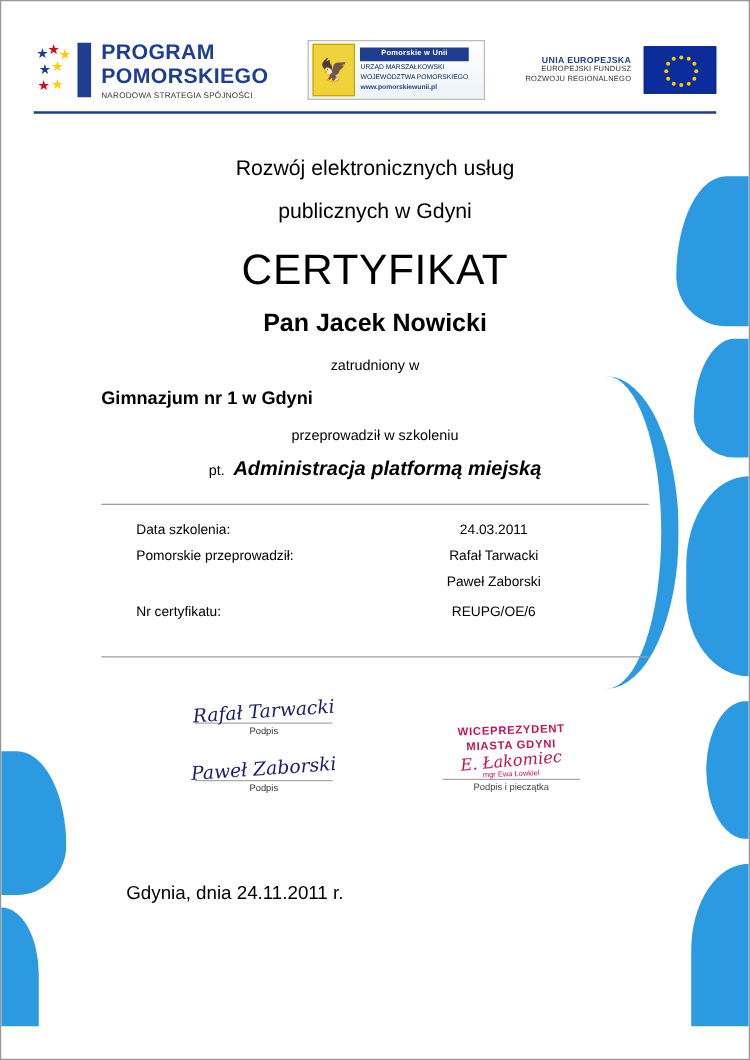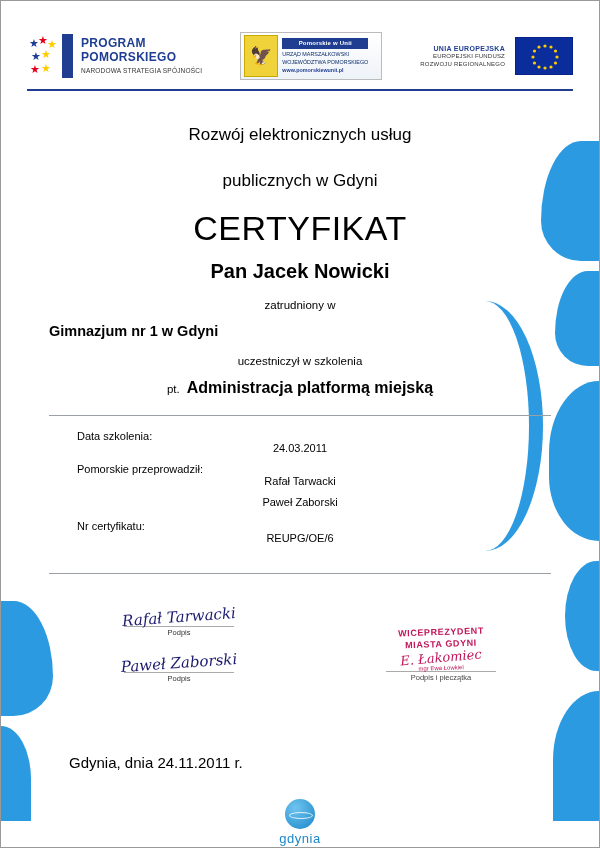--- a/index.html
+++ b/index.html
@@ -65,21 +65,21 @@
   .stars-box .bluebar {
     position: absolute; right: 0; top: 0; width: 11px; height: 100%;
     background: #1f3e91;
   }
   .star {
     position: absolute; color: #ffcc00; font-size: 11px; line-height: 11px;
   }
   .star.red { color: #e2001a; }
   .star.blue { color: #1f3e91; }
   .prog-text { line-height: 1.15; }
-  .prog-text .t1 { font-size: 12px; font-weight: bold; color: #1f3e91; letter-spacing: .3px; }
+  .prog-text .t1 { font-size: 17px; font-weight: bold; color: #1f3e91; letter-spacing: .3px; }
   .prog-text .t2 { font-size: 6.5px; color: #333; letter-spacing: .2px; margin-top: 2px; }
 
   .logo-center {
     width: 142px; height: 48px;
     border: 1px solid #bbb;
     background: linear-gradient(#ffffff, #eef3f8);
     display: flex; align-items: center; gap: 4px;
     padding: 2px 3px;
   }
   .pom-crest {
@@ -102,48 +102,48 @@
   .logo-right { display: flex; align-items: center; gap: 10px; }
   .eu-text { text-align: right; line-height: 1.3; }
   .eu-text .e1 { font-size: 7px; font-weight: bold; color: #1f3e91; letter-spacing: .3px; }
   .eu-text .e2 { font-size: 6px; color: #333; letter-spacing: .2px; }
   .eu-flag {
     width: 58px; height: 38px; background: #0b2d9c;
     position: relative; border: 1px solid #08248a;
   }
 
   
-  .body { position: relative; z-index: 2; padding: 0 48px; }
+  .body { position: relative; z-index: 2; padding: 0 80px; }
 
   .title-1, .title-2 {
-    text-align: center; font-size: 17px; color: #000; margin-top: 26px;
+    text-align: center; font-size: 17px; color: #000; margin-top: 14px;
   }
   .title-1 { margin-top: 34px; }
   .cert-word {
     text-align: center; font-size: 34px; letter-spacing: .5px;
     margin-top: 18px; color: #000;
   }
   .sub-line { text-align: center; font-size: 11.5px; margin-top: 16px; color: #000; }
   .person { text-align: center; font-size: 20px; font-weight: bold; margin-top: 12px; }
   .school { text-align: left; font-size: 14.5px; font-weight: bold; margin-top: 12px; }
   .course-row {
     text-align: center; margin-top: 12px;
     display: flex; align-items: baseline; justify-content: center; gap: 7px;
   }
   .course-row .pt { font-size: 11.5px; }
-  .course-row .course { font-size: 16px; font-weight: bold; }
+  .course-row .course { font-size: 16px; font-weight: bold; font-style: italic; }
 
   .rule {
     border-top: 1px solid #9aa0a6;
     margin: 18px 0 0 0;
   }
   .rule.bottom { margin-top: 14px; }
 
   .details { padding: 14px 28px 6px 28px; font-size: 11px; }
-  .drow { display: flex; margin-bottom: 9px; flex-direction: column; }
+  .drow { display: flex; margin-bottom: 9px; }
   .drow .lab { width: 190px; color: #000; }
   .drow .val { flex: 1; text-align: center; color: #000; }
 
   
   .sigs { position: relative; height: 130px; margin-top: 34px; }
   .sig-block { position: absolute; text-align: center; width: 160px; }
   .sig-caption { font-size: 7.5px; color: #333; border-top: 1px solid #aaa; padding-top: 1px; width: 110px; margin: 0 auto; }
   .handwriting {
     font-family: "DejaVu Serif", serif;
     font-style: italic;
@@ -263,21 +263,21 @@
 
   <div class="body">
     <div class="title-1">Rozwój elektronicznych usług</div>
     <div class="title-2">publicznych w Gdyni</div>
 
     <div class="cert-word">CERTYFIKAT</div>
 
     <div class="person">Pan Jacek Nowicki</div>
     <div class="sub-line">zatrudniony w</div>
     <div class="school">Gimnazjum nr 1 w Gdyni</div>
-    <div class="sub-line">uczestniczył w szkolenia</div>
+    <div class="sub-line">przeprowadził w szkoleniu</div>
 
     <div class="course-row">
       <span class="pt">pt.</span>
       <span class="course">Administracja platformą miejską</span>
     </div>
 
     <div class="rule"></div>
 
     <div class="details">
       <div class="drow">
@@ -316,24 +316,14 @@
         <div class="stamp">MIASTA GDYNI</div>
         <div class="stamp-sig">E. Łakomiec</div>
         <div class="stamp-sub">mgr Ewa Łowkiel</div>
         <div class="sig-caption pink">Podpis i pieczątka</div>
       </div>
     </div>
 
     <div class="place-date">Gdynia, dnia 24.11.2011 r.</div>
   </div>
 
-  <div class="footer">
-    <div class="gdynia-logo">
-      <div class="globe"></div>
-      <div class="gd-name">gdynia</div>
-      <div class="gd-sub">online</div>
-    </div>
-    <div class="footer-rule"></div>
-    
-    
-  </div>
 
 </div>
 
 </body></html>

